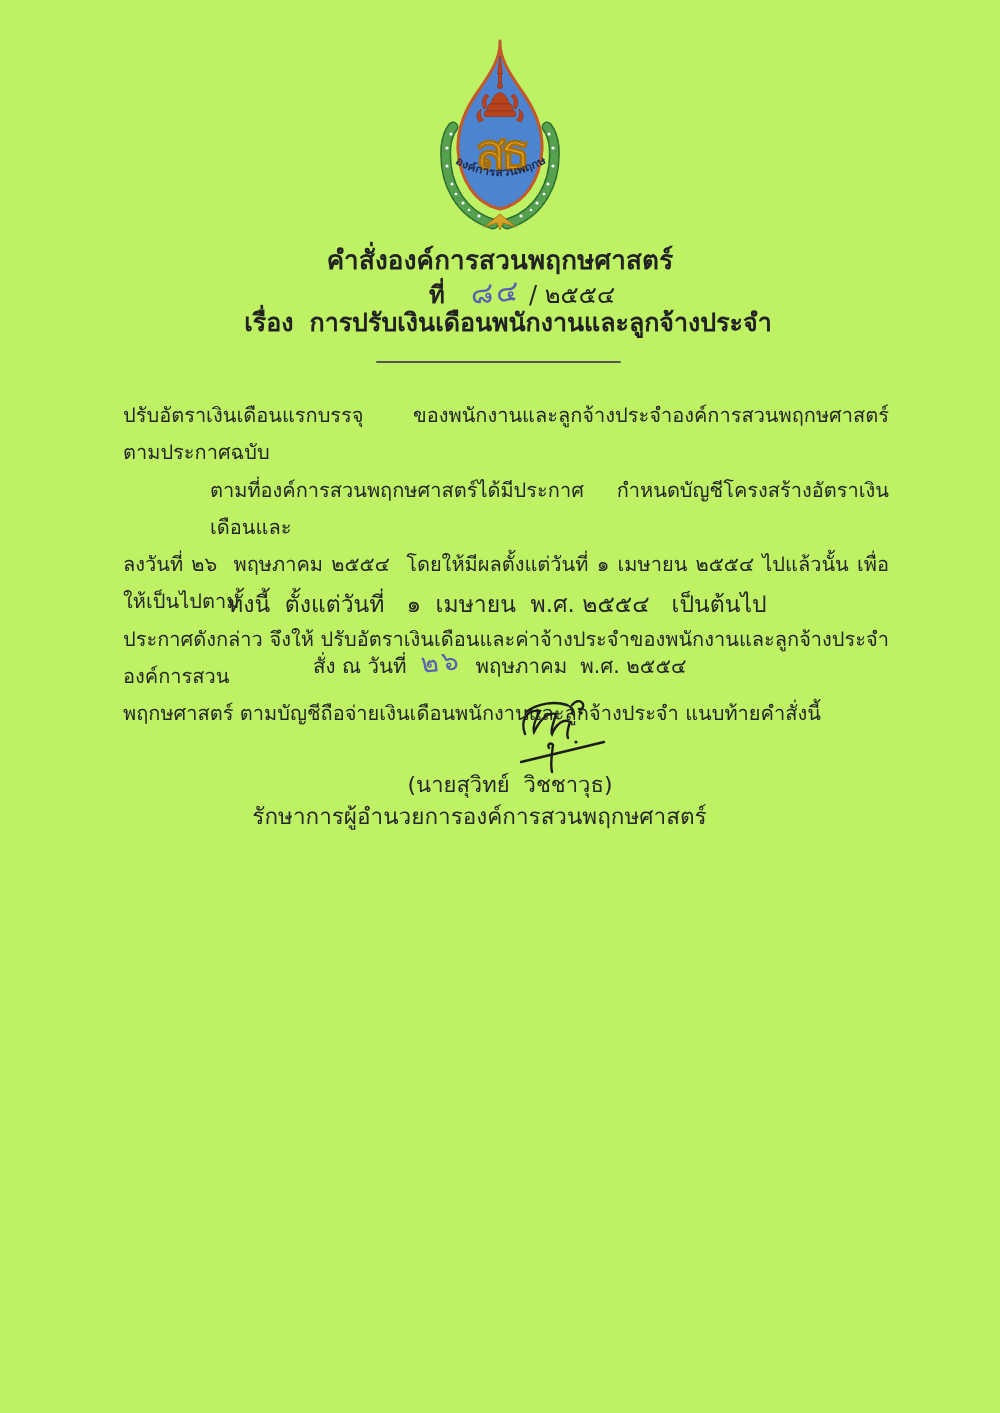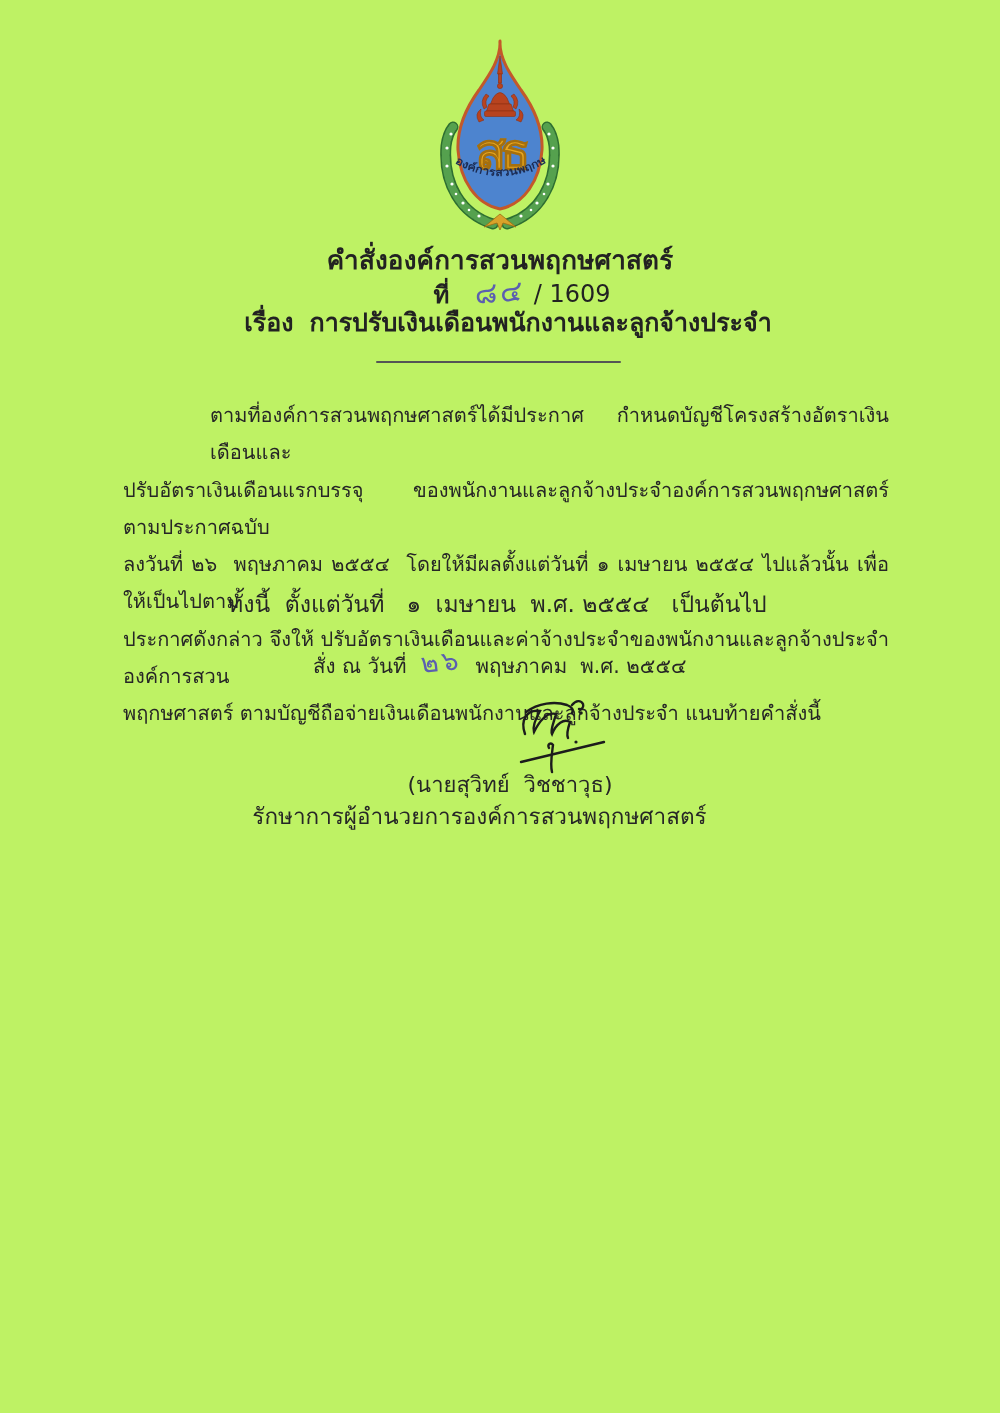--- a/index.html
+++ b/index.html
@@ -155,33 +155,33 @@
     <path d="M75,176 L59,189 L72,185 L75,192 L78,185 L91,189 Z" stroke="#9a6d14" stroke-width="0.8" fill="#d9a32a"></path>
   </svg>
 
   <div class="abs doc-title">คำสั่งองค์การสวนพฤกษศาสตร์</div>
 
   <div class="abs doc-number-row">
     <span class="label t">ที่</span>
     <span class="gap26"></span>
     <span class="handwriting t">๘๔</span>
     <span class="gap8"></span>
-    <span class="t">/ 1609</span>
+    <span class="t">/ ๒๕๕๔</span>
   </div>
 
   <div class="abs subject-row">
     <span class="subject-label t">เรื่อง</span>
     <span class="t">การปรับเงินเดือนพนักงานและลูกจ้างประจำ</span>
   </div>
 
   <div class="abs divider"></div>
 
   <div class="abs body-paragraph">
+    <div class="body-line">ปรับอัตราเงินเดือนแรกบรรจุ ของพนักงานและลูกจ้างประจำองค์การสวนพฤกษศาสตร์  ตามประกาศฉบับ</div>
     <div class="body-line first">ตามที่องค์การสวนพฤกษศาสตร์ได้มีประกาศ กำหนดบัญชีโครงสร้างอัตราเงินเดือนและ</div>
-    <div class="body-line">ปรับอัตราเงินเดือนแรกบรรจุ ของพนักงานและลูกจ้างประจำองค์การสวนพฤกษศาสตร์  ตามประกาศฉบับ</div>
     <div class="body-line">ลงวันที่ ๒๖  พฤษภาคม ๒๕๕๔  โดยให้มีผลตั้งแต่วันที่ ๑ เมษายน ๒๕๕๔ ไปแล้วนั้น เพื่อให้เป็นไปตาม</div>
     <div class="body-line">ประกาศดังกล่าว จึงให้ ปรับอัตราเงินเดือนและค่าจ้างประจำของพนักงานและลูกจ้างประจำองค์การสวน</div>
     <div class="body-line last">พฤกษศาสตร์ ตามบัญชีถือจ่ายเงินเดือนพนักงานและลูกจ้างประจำ แนบท้ายคำสั่งนี้</div>
   </div>
 
   <div class="abs effective-line">ทั้งนี้  ตั้งแต่วันที่   ๑  เมษายน  พ.ศ. ๒๕๕๔   เป็นต้นไป</div>
 
   <div class="abs order-date-row">
     <span class="t">สั่ง ณ วันที่</span>
     <span class="handwriting hand-day t">๒๖</span>

